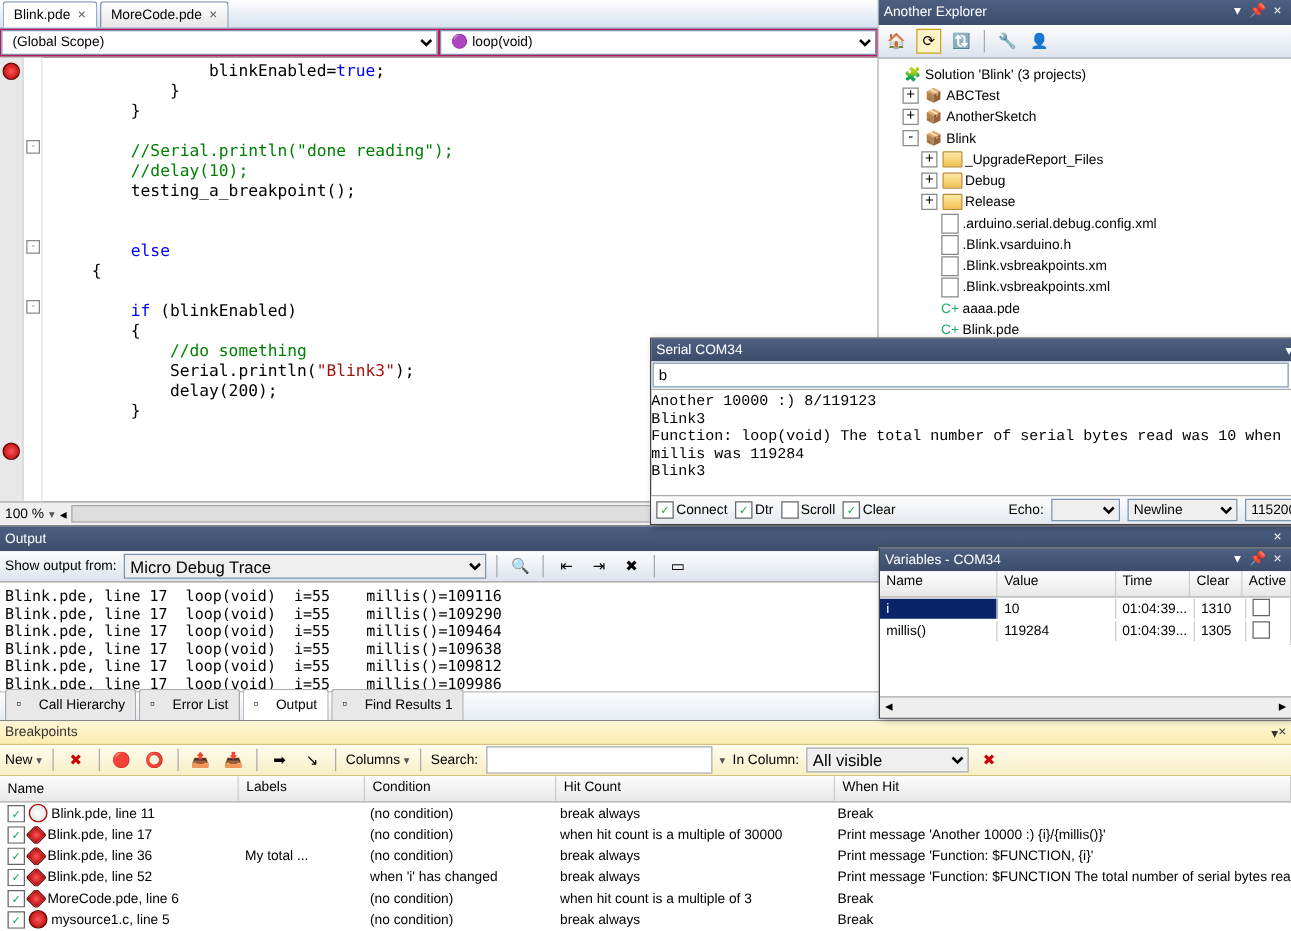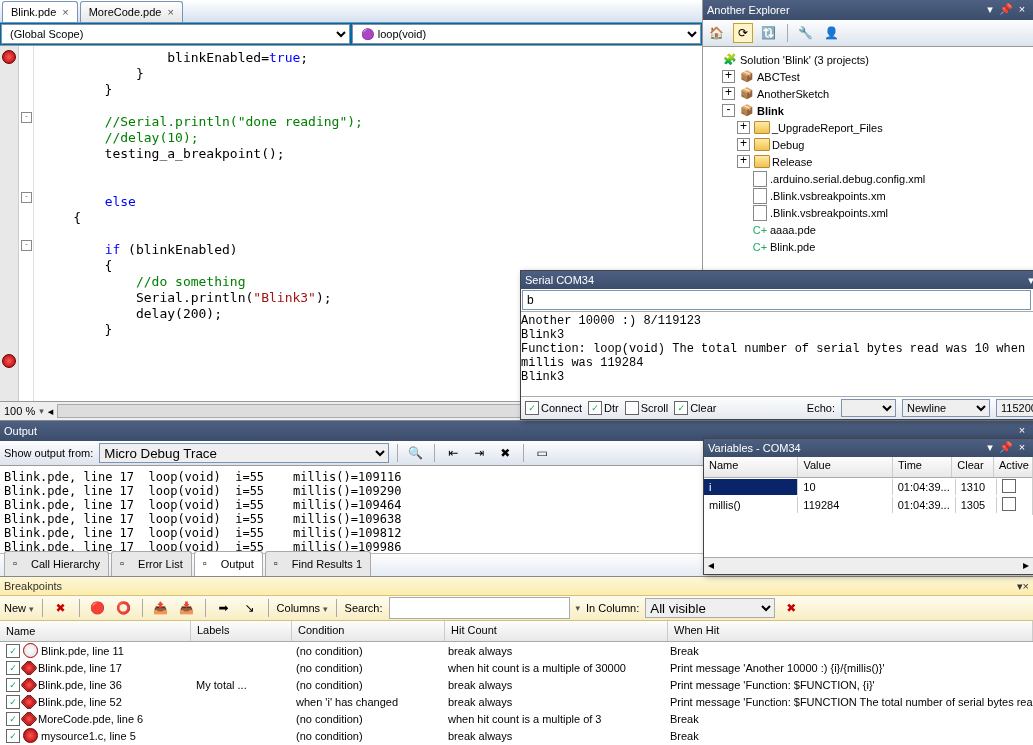--- a/index.html
+++ b/index.html
@@ -3,21 +3,21 @@
 <meta charset="utf-8">
 <style>
 html,body{margin:0;padding:0;font-family:"Segoe UI",Tahoma,sans-serif;font-size:12px;background:#eee;color:#000;overflow:hidden}
 .root{display:flex;flex-direction:column;width:1033px;height:745px;background:#fff}
 .top{display:flex;height:420px}
 .editor-col{flex:1;display:flex;flex-direction:column;border-right:1px solid #999;min-width:0}
 .tabs{display:flex;background:linear-gradient(#fff,#d6e2f0);border-bottom:1px solid #7a95b4;height:22px;align-items:flex-end}
 .tab{height:20px;padding:0 8px 0 8px;display:flex;align-items:center;gap:6px;font-size:11px;border:1px solid #7a95b4;border-bottom:none;background:linear-gradient(#fff,#e6e6e6);margin-left:2px;border-radius:3px 3px 0 0}
 .tab.active{background:#fff;font-weight:normal}
 .tab .close{color:#555;font-size:11px;cursor:pointer}
-.scope-bar{display:flex;border-bottom:1px solid #999;background:#0369a1;height:22px}
+.scope-bar{display:flex;border-bottom:1px solid #999;background:#be185d;height:22px}
 .scope-bar select{flex:1;border:1px solid #7a95b4;height:20px;margin:1px;font-size:11px;padding-left:4px;background:#fff}
 .code-wrap{display:flex;flex:1;min-height:0}
 .glyph{width:18px;background:#e8e8e8;border-right:1px solid #ccc;position:relative}
 .glyph .bp{position:absolute;left:2px;width:12px;height:12px;border-radius:50%;background:radial-gradient(#f55,#a00);border:1px solid #600}
 .fold{width:14px;background:#fff;border-right:1px solid #e0e0e0;color:#888;font-size:9px;position:relative}
 .fold .f{position:absolute;left:2px;width:9px;height:9px;border:1px solid #888;background:#fff;text-align:center;line-height:7px}
 .code{flex:1;font-family:Consolas,monospace;font-size:13px;line-height:16px;padding:4px 0 0 8px;position:relative;overflow:hidden;white-space:pre}
 .kw{color:#0000ff}
 .cm{color:#008000}
 .str{color:#a31515}
@@ -29,21 +29,21 @@
 .pane-head .btn{width:14px;height:14px;margin-left:2px;text-align:center;line-height:13px;cursor:pointer}
 .toolbar{height:26px;background:linear-gradient(#fdfdfd,#dde4ee);border-bottom:1px solid #999;display:flex;align-items:center;padding:0 4px;gap:6px}
 .tb-ico{width:18px;height:18px;border:1px solid transparent;display:flex;align-items:center;justify-content:center;font-size:12px}
 .se-tree{flex:1;background:#fff;overflow:auto;padding:4px 0;font-size:11px}
 .tn{display:flex;align-items:center;height:17px;padding-left:4px;gap:2px}
 .tn .exp{width:11px;height:11px;border:1px solid #888;text-align:center;line-height:9px;font-size:12px;background:#fff;color:#000;margin-right:2px}
 .tn .sp{width:13px;display:inline-block}
 .tn .ic{width:16px;height:14px;display:inline-flex;align-items:center;justify-content:center}
 .folder{width:14px;height:11px;background:linear-gradient(#ffe9a8,#f0c24e);border:1px solid #ba8b2e;border-radius:1px;position:relative}
 .fileic{width:12px;height:14px;background:#fff;border:1px solid #888;position:relative}
-.bold{font-weight:bold}
+.bold{font-weight:normal}
 .output-pane{border-top:1px solid #888;display:flex;flex-direction:column;background:#fff;height:155px}
 .out-bar{height:24px;background:linear-gradient(#fdfdfd,#dde4ee);border-bottom:1px solid #999;display:flex;align-items:center;padding:0 4px;gap:6px;font-size:11px}
 .out-bar select{width:290px;height:20px;border:1px solid #7a95b4}
 .out-body{flex:1;font-family:Consolas,monospace;font-size:12px;line-height:14px;padding:4px;overflow:hidden;white-space:pre}
 .btab-bar{height:22px;background:linear-gradient(#fdfdfd,#e6ecf5);border-top:1px solid #bbb;display:flex;align-items:flex-end;padding-left:4px;gap:2px}
 .btab{height:20px;padding:2px 8px;display:flex;align-items:center;gap:4px;font-size:11px;border:1px solid #aaa;border-bottom:none;background:#e8e8e8;border-radius:3px 3px 0 0}
 .btab.active{background:#fff}
 .btab .ic2{width:14px;height:14px}
 .bp-pane{border-top:1px solid #888;background:linear-gradient(#fef7d8,#fcecae);height:168px;display:flex;flex-direction:column}
 .bp-head{height:18px;background:linear-gradient(#fef7d8,#fcecae);color:#333;display:flex;align-items:center;padding:0 4px;font-size:11px;border-bottom:1px solid #d4c27a}
@@ -221,20 +221,29 @@
             </span>
             <span class="">.arduino.serial.debug.config.xml</span>
           </div>
           <div class="tn">
             <span class="sp"></span>
             <span class="sp"></span>
             <span class="sp"></span>
             <span class="ic">
               <span class="fileic"></span>
             </span>
+            <span class="">.Blink.vsarduino.h</span>
+          </div>
+          <div class="tn">
+            <span class="sp"></span>
+            <span class="sp"></span>
+            <span class="sp"></span>
+            <span class="ic">
+              <span class="fileic"></span>
+            </span>
             <span class="">.Blink.vsbreakpoints.xm</span>
           </div>
           <div class="tn">
             <span class="sp"></span>
             <span class="sp"></span>
             <span class="sp"></span>
             <span class="ic">
               <span class="fileic"></span>
             </span>
             <span class="">.Blink.vsbreakpoints.xml</span>

